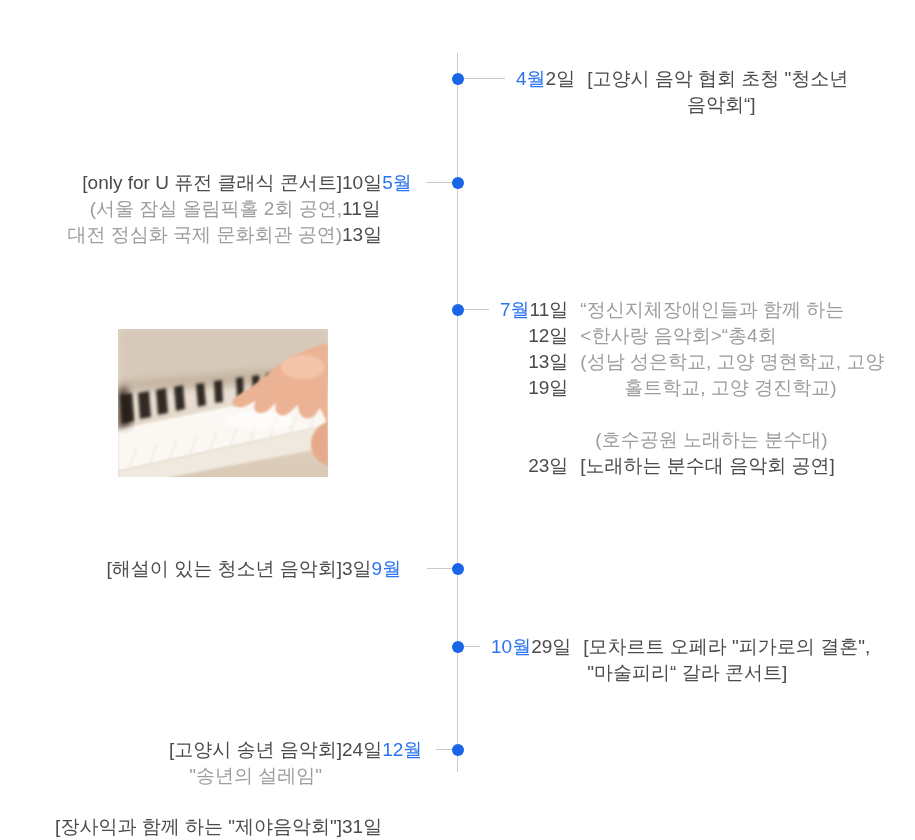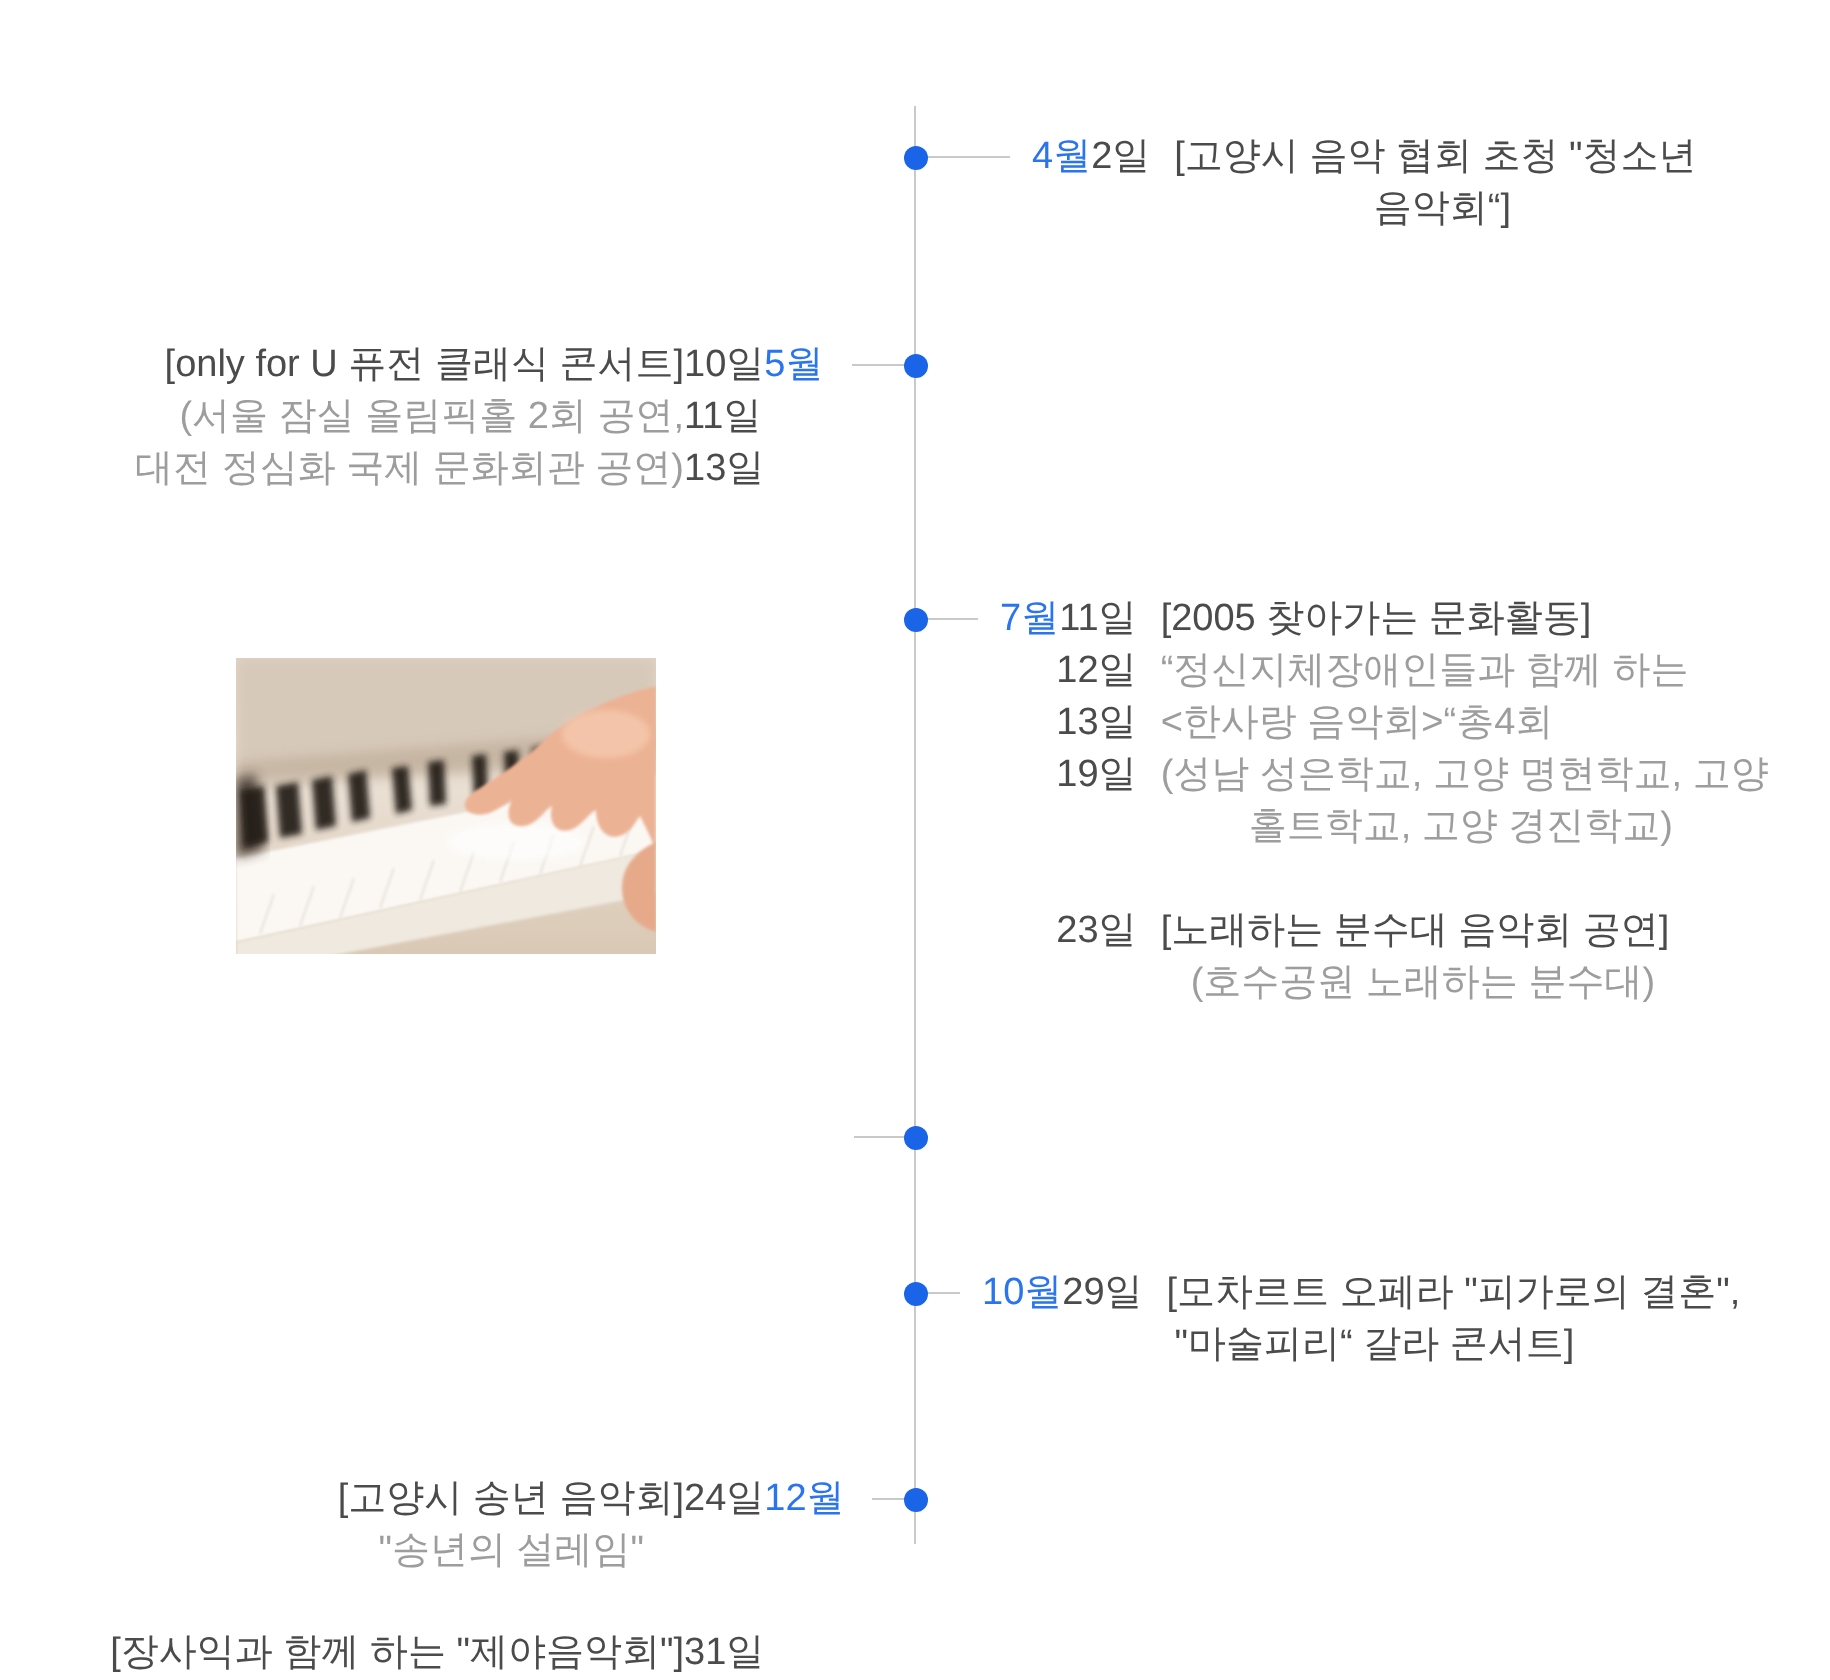--- a/index.html
+++ b/index.html
@@ -133,31 +133,38 @@
     <div class="dates">
       <div class="tl-line"><span class="month">7월</span><span>11일</span></div>
       <div class="tl-line"><span>12일</span></div>
       <div class="tl-line"><span>13일</span></div>
       <div class="tl-line"><span>19일</span></div>
       <div class="tl-line"></div>
       <div class="tl-line"></div>
       <div class="tl-line"><span>23일</span></div>
     </div>
     <div class="desc">
-      <div class="tl-line">[2005 찾아가는 문화활동]</div>
       <div class="tl-line muted">“정신지체장애인들과 함께 하는</div>
       <div class="tl-line muted">&lt;한사랑 음악회&gt;“총4회</div>
       <div class="tl-line muted">(성남 성은학교, 고양 명현학교, 고양</div>
       <div class="tl-line muted ind44">홀트학교, 고양 경진학교)</div>
       <div class="tl-line"></div>
+      <div class="tl-line muted ind14">(호수공원 노래하는 분수대)</div>
       <div class="tl-line">[노래하는 분수대 음악회 공연]</div>
-      <div class="tl-line muted ind14">(호수공원 노래하는 분수대)</div>
     </div>
   </div>
 
+  <div class="entry left" style="top:556px">
+    <div class="ldesc">
+      <div class="tl-line">[해설이 있는 청소년 음악회]</div>
+    </div>
+    <div class="ldates">
+      <div class="tl-line"><span>3일</span><span class="month">9월</span></div>
+    </div>
+  </div>
 
   <div class="entry right" style="top:634px">
     <div class="conn" style="width:16px"></div>
     <div class="dates">
       <div class="tl-line"><span class="month">10월</span><span>29일</span></div>
     </div>
     <div class="desc">
       <div class="tl-line">[모차르트 오페라 "피가로의 결혼",</div>
       <div class="tl-line ind4">"마술피리“ 갈라 콘서트]</div>
     </div>

